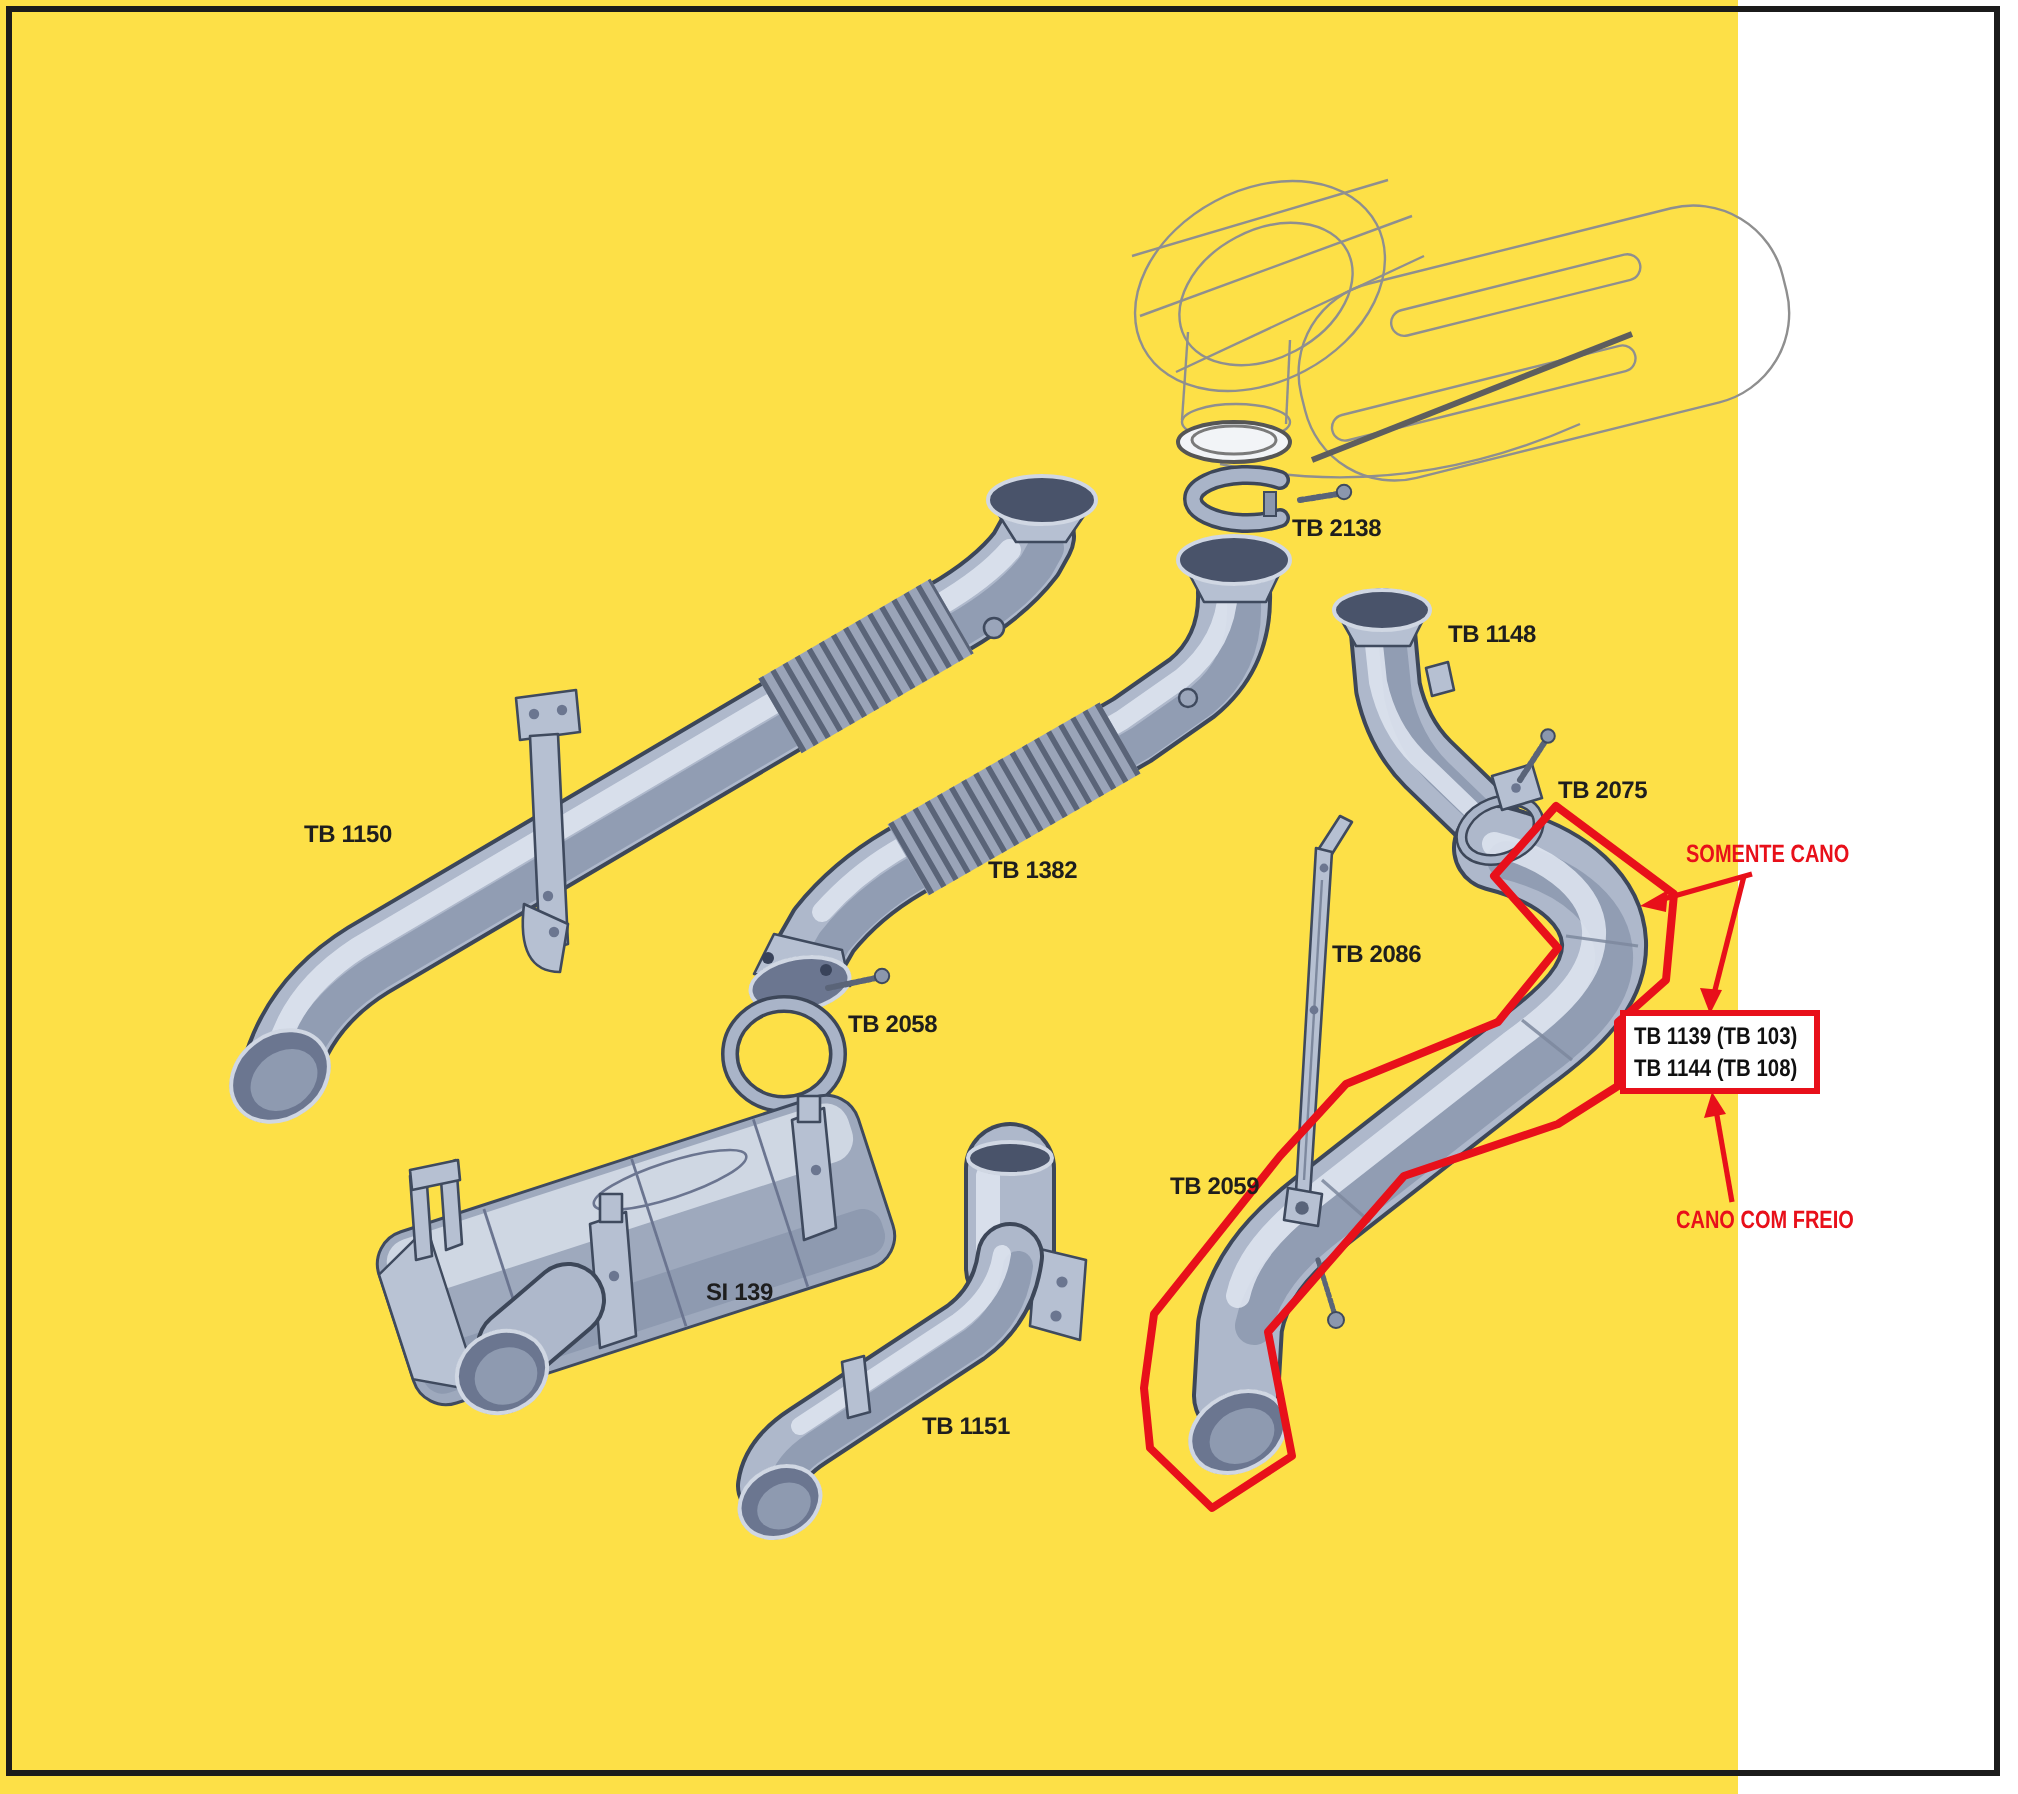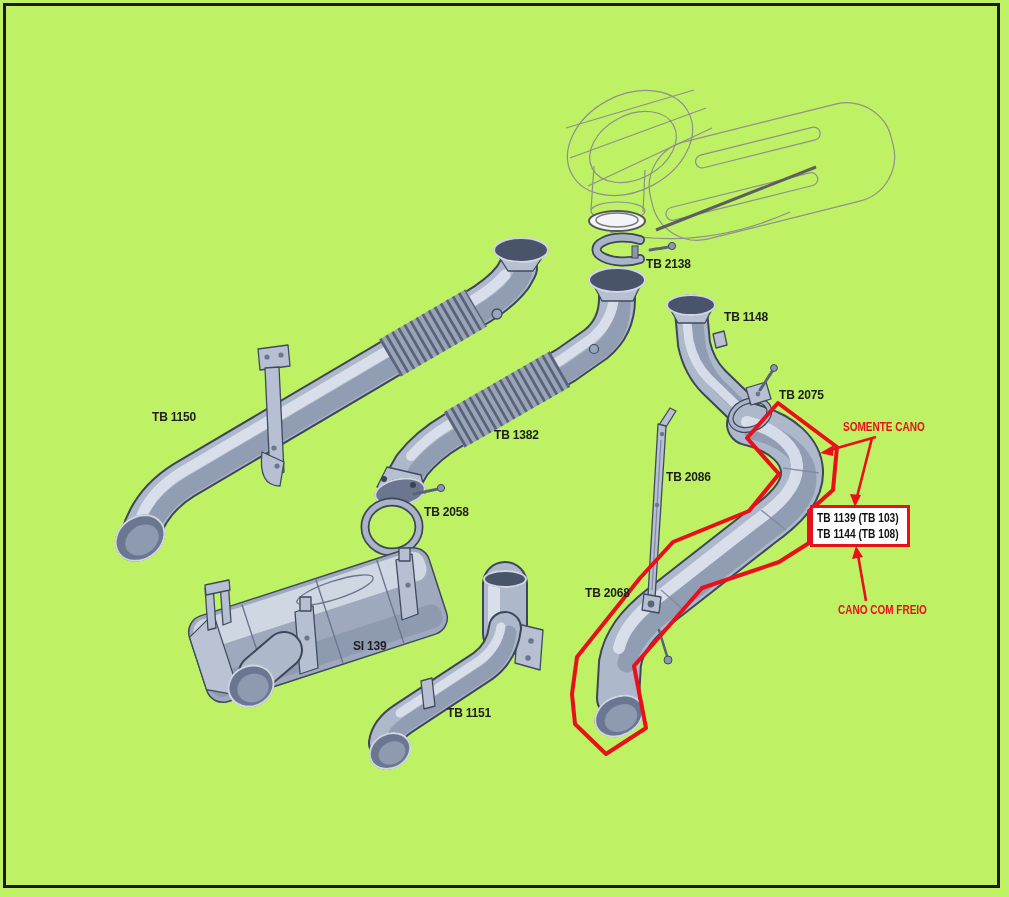--- a/index.html
+++ b/index.html
@@ -1,18 +1,18 @@
 <!DOCTYPE html>
 <html><head>
 <meta charset="utf-8">
 <style>
   html,body{margin:0;padding:0;background:#fff;}
   body{width:1009px;height:897px;position:relative;overflow:hidden;
        font-family:"Liberation Sans",sans-serif;}
-  .stage{position:absolute;left:0;top:0;width:1009px;height:897px;background:#bef264;}
+  .stage{position:absolute;left:0;top:0;width:869px;height:897px;background:#fde047;}
   .frame{position:absolute;left:3px;top:3px;width:997px;height:885px;
          border:3px solid #1b1b1b;box-sizing:border-box;pointer-events:none;}
   svg.art{position:absolute;left:0;top:0;}
   .lbl{position:absolute;font:700 12px/1.1 "Liberation Sans",sans-serif;color:#1e1e1e;
        white-space:nowrap;letter-spacing:-.2px;}
   .lbl.red{color:#e8101a;font-size:12.5px;transform:scaleX(.8);transform-origin:0 0;
            letter-spacing:0;}
   .callout{position:absolute;left:810px;top:505px;width:100px;height:42px;background:#fff;
            border:3px solid #e8101a;box-sizing:border-box;padding:2px 0 0 4px;}
   .callout .cline{font:700 12px/16px "Liberation Sans",sans-serif;color:#101010;
@@ -234,23 +234,23 @@
     </g>
   </svg>
 
   <div class="lbl" style="left:646px;top:258px">TB 2138</div>
   <div class="lbl" style="left:724px;top:311px">TB 1148</div>
   <div class="lbl" style="left:779px;top:389px">TB 2075</div>
   <div class="lbl" style="left:152px;top:411px">TB 1150</div>
   <div class="lbl" style="left:494px;top:429px">TB 1382</div>
   <div class="lbl" style="left:666px;top:471px">TB 2086</div>
   <div class="lbl" style="left:424px;top:506px">TB 2058</div>
-  <div class="lbl" style="left:585px;top:587px">TB 2068</div>
+  <div class="lbl" style="left:585px;top:587px">TB 2059</div>
   <div class="lbl" style="left:353px;top:640px">SI 139</div>
-  <div class="lbl" style="left:447px;top:707px">TB 1151</div>
+  <div class="lbl" style="left:461px;top:707px">TB 1151</div>
 
   <div class="lbl red" style="left:843px;top:421px">SOMENTE CANO</div>
   <div class="lbl red" style="left:838px;top:604px">CANO COM FREIO</div>
 
   <div class="callout">
     <div class="cline">TB 1139 (TB 103)</div>
     <div class="cline">TB 1144 (TB 108)</div>
   </div>
 
   <div class="frame"></div>

